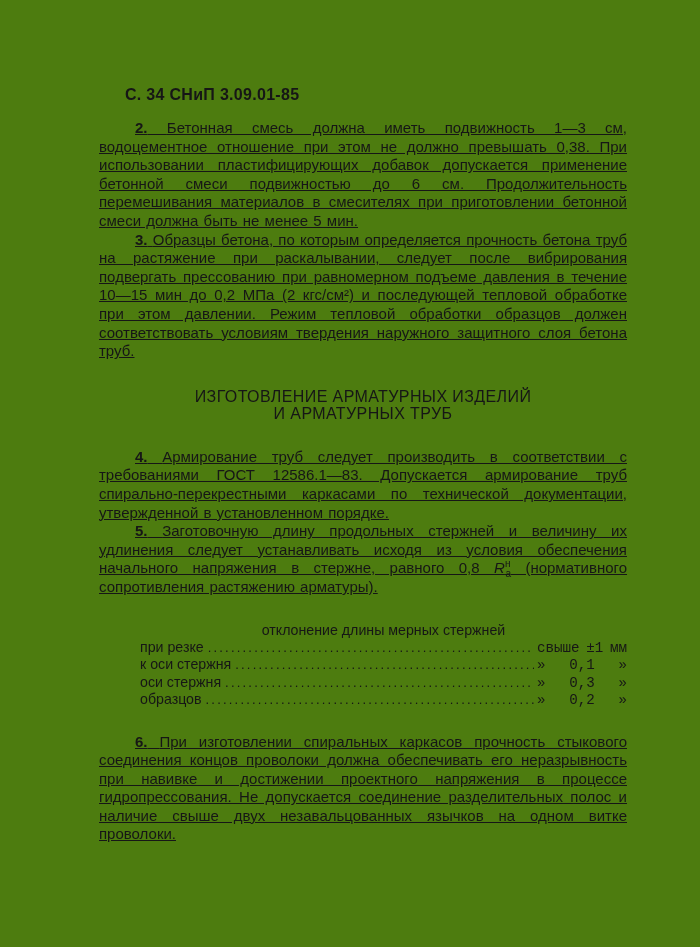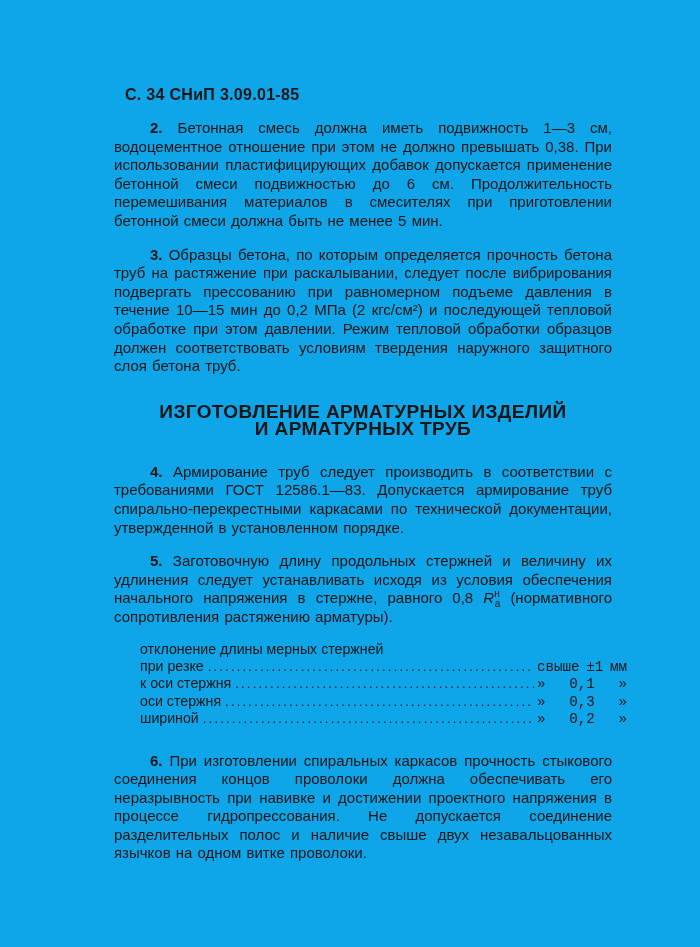--- a/index.html
+++ b/index.html
@@ -4,64 +4,66 @@
 <style>
   html, body {
     margin: 0;
     padding: 0;
     background: #ffffff;
   }
   .page {
     position: relative;
     width: 700px;
     height: 947px;
-    background: #0ea5e9;
+    background: #4d7c0f;
     color: #161616;
     font-family: "Liberation Sans", sans-serif;
     overflow: hidden;
   }
   .content {
     position: absolute;
     left: 99px;
     top: 86px;
     width: 528px;
   }
   .running-header {
     font-size: 16px;
     font-weight: bold;
     letter-spacing: 0.3px;
     padding-left: 26px;
     margin-bottom: 15px;
     white-space: nowrap;
   }
   p.body-par {
-    margin: 15px;
+    margin: 0;
     font-size: 15px;
     line-height: 18.6px;
     text-align: justify;
     text-indent: 36px;
     word-spacing: 1px;
+    text-decoration: underline;
   }
   .par-num { font-weight: bold; }
   .formula-base { font-style: italic; }
   sup.f-sup { font-size: 10px; line-height: 0; }
   sub.f-sub { font-size: 10px; line-height: 0; margin-left: -5px; }
   .section-heading {
     margin: 27px 0 26px 0;
     text-align: center;
-    font-weight: bold;
-    font-size: 19px;
+    font-weight: normal;
+    font-size: 16px;
     line-height: 17px;
     letter-spacing: 0.4px;
   }
   .tolerances {
-    margin: 0 0 24px 0;
+    margin: 26px 0 24px 0;
     padding-left: 41px;
     font-size: 14.2px;
     line-height: 16.4px;
+    text-align: center;
   }
   .tol-line1 { white-space: nowrap; }
   .tol-line2 {
     display: flex;
     align-items: baseline;
   }
   .tol-term { white-space: nowrap; flex: 0 0 auto; }
   .dots {
     flex: 1 1 auto;
     overflow: hidden;
@@ -135,21 +137,21 @@
           <span class="val">
               <span>»</span>
               <span>0,3</span>
               <span>»</span>
             </span>
         </div>
       </div>
 
       <div class="tol-item">
         <div class="tol-line2">
-          <span class="tol-term">шириной</span>
+          <span class="tol-term">образцов</span>
           <span class="dots">..........................................................................................................................................................................</span>
           <span class="val">
               <span>»</span>
               <span>0,2</span>
               <span>»</span>
             </span>
         </div>
       </div>
 
     </div>

